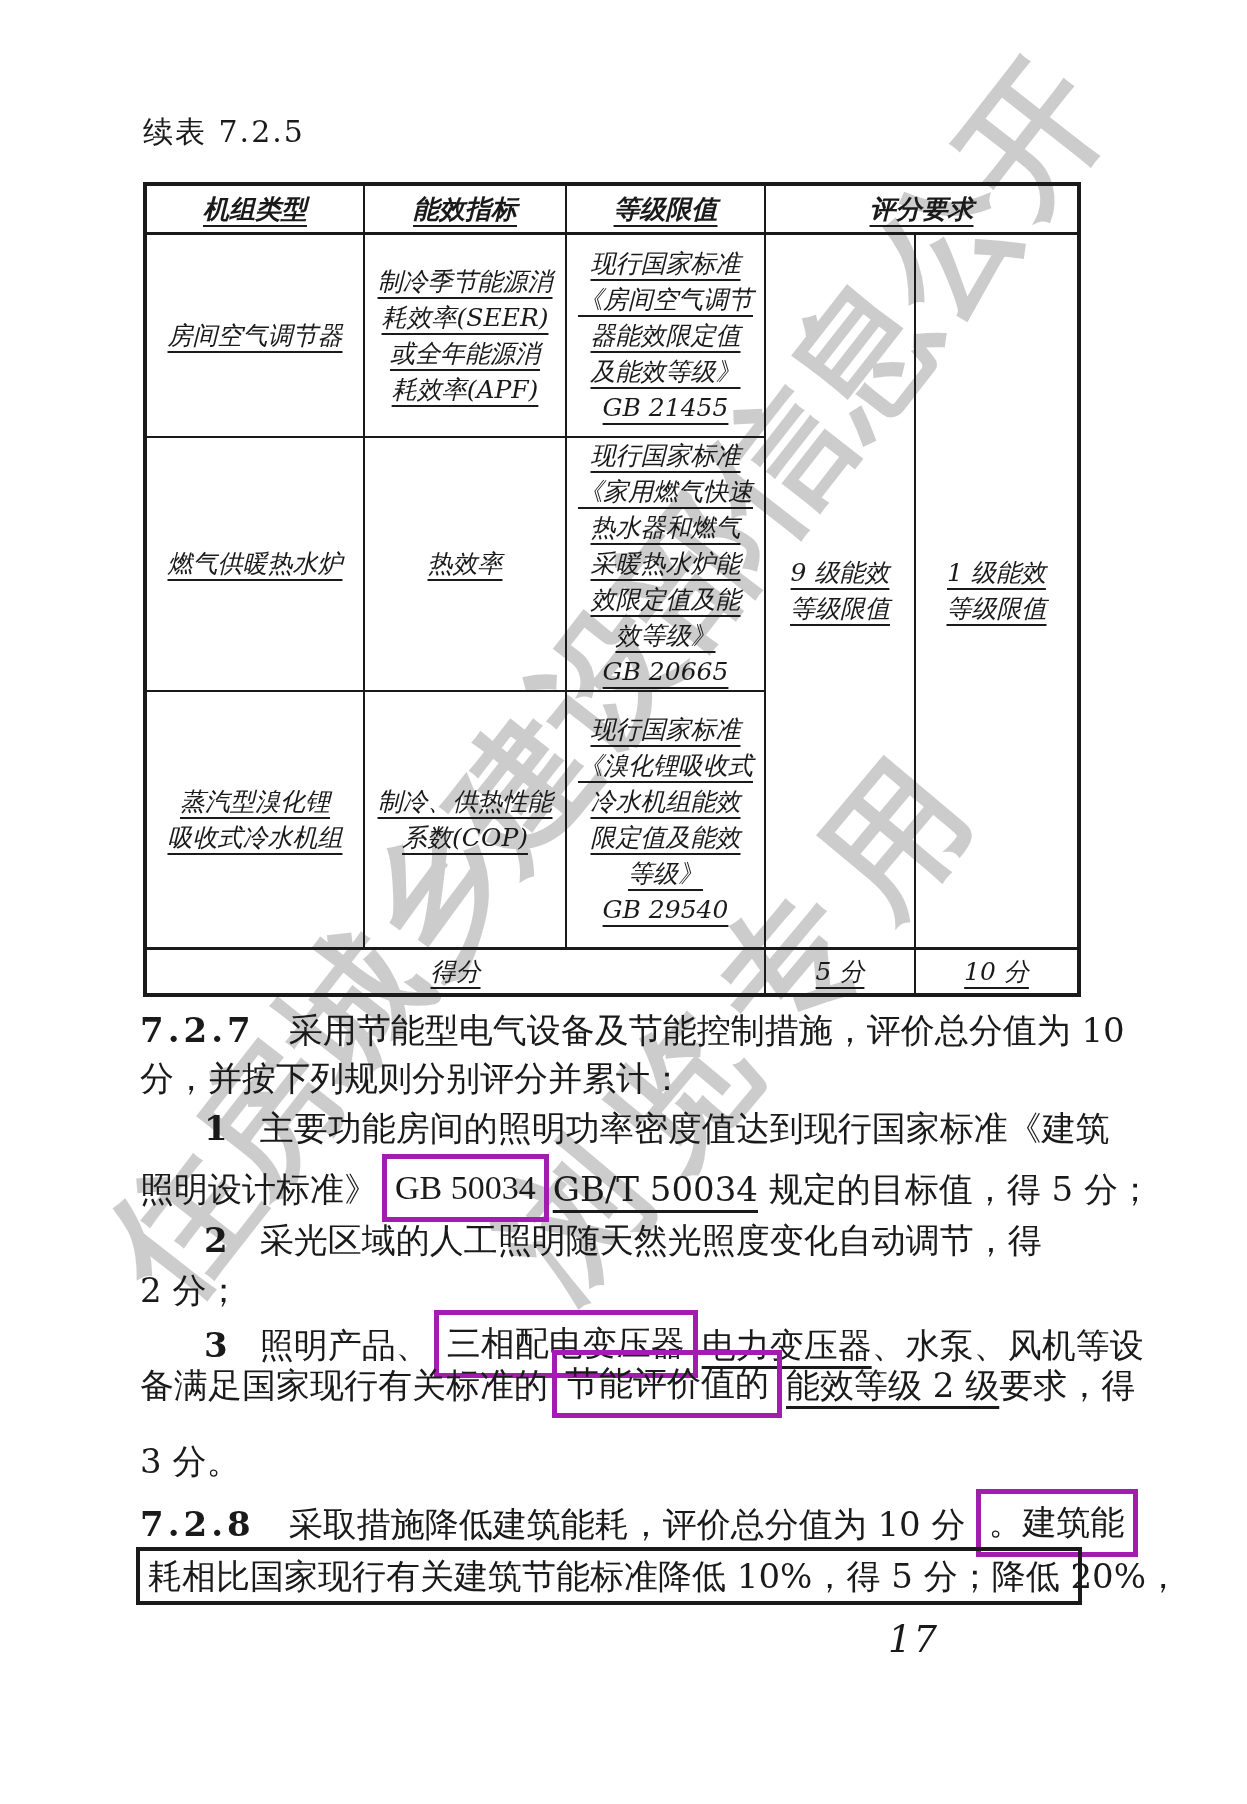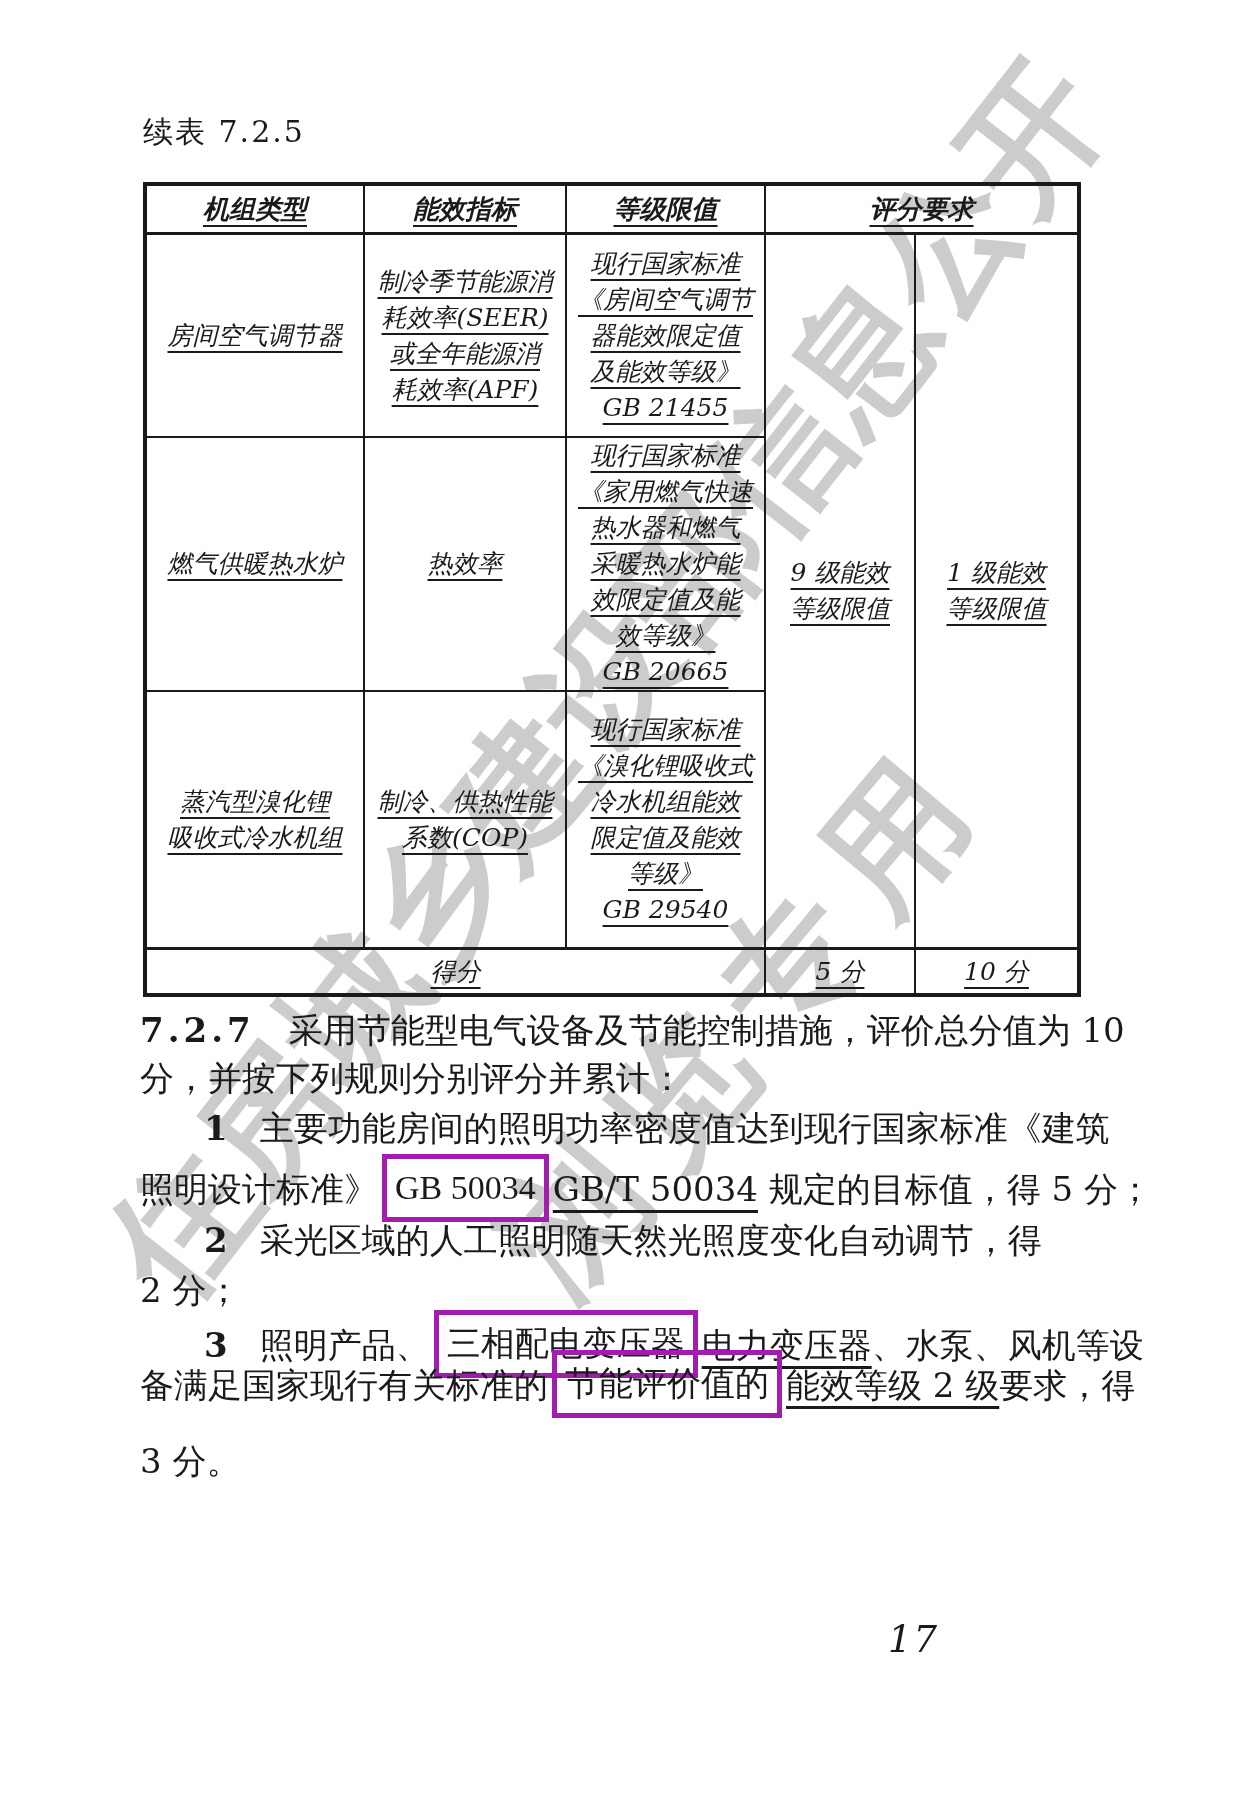--- a/index.html
+++ b/index.html
@@ -154,16 +154,22 @@
   <div class="pline indent" style="top:1310px">
     <span class="inum">3</span><span>照明产品、</span><span class="del">三相配电变压器</span><span class="ins">电力变压器</span><span>、水泵、风机等设</span>
   </div>
   <div class="pline" style="top:1350px">
     <span>备满足国家现行有关标准的</span><span class="del">节能评价值的</span><span class="ins">能效等级 2 级</span><span>要求，得</span>
   </div>
   <div class="pline" style="top:1435px">
     <span>3 分。</span>
   </div>
 
+  <div class="pline" style="top:1489px">
+    <span class="cnum">7.2.8</span><span>采取措施降低建筑能耗，评价总分值为 10 分</span><span class="del" style="margin-left:10px">。建筑能</span>
+  </div>
+  <div id="boxline">
+    <span>耗相比国家现行有关建筑节能标准降低 10%，得 5 分；降低 20%，</span>
+  </div>
 
   <div id="pagenum">17</div>
 
 </div>
 
 </body></html>

